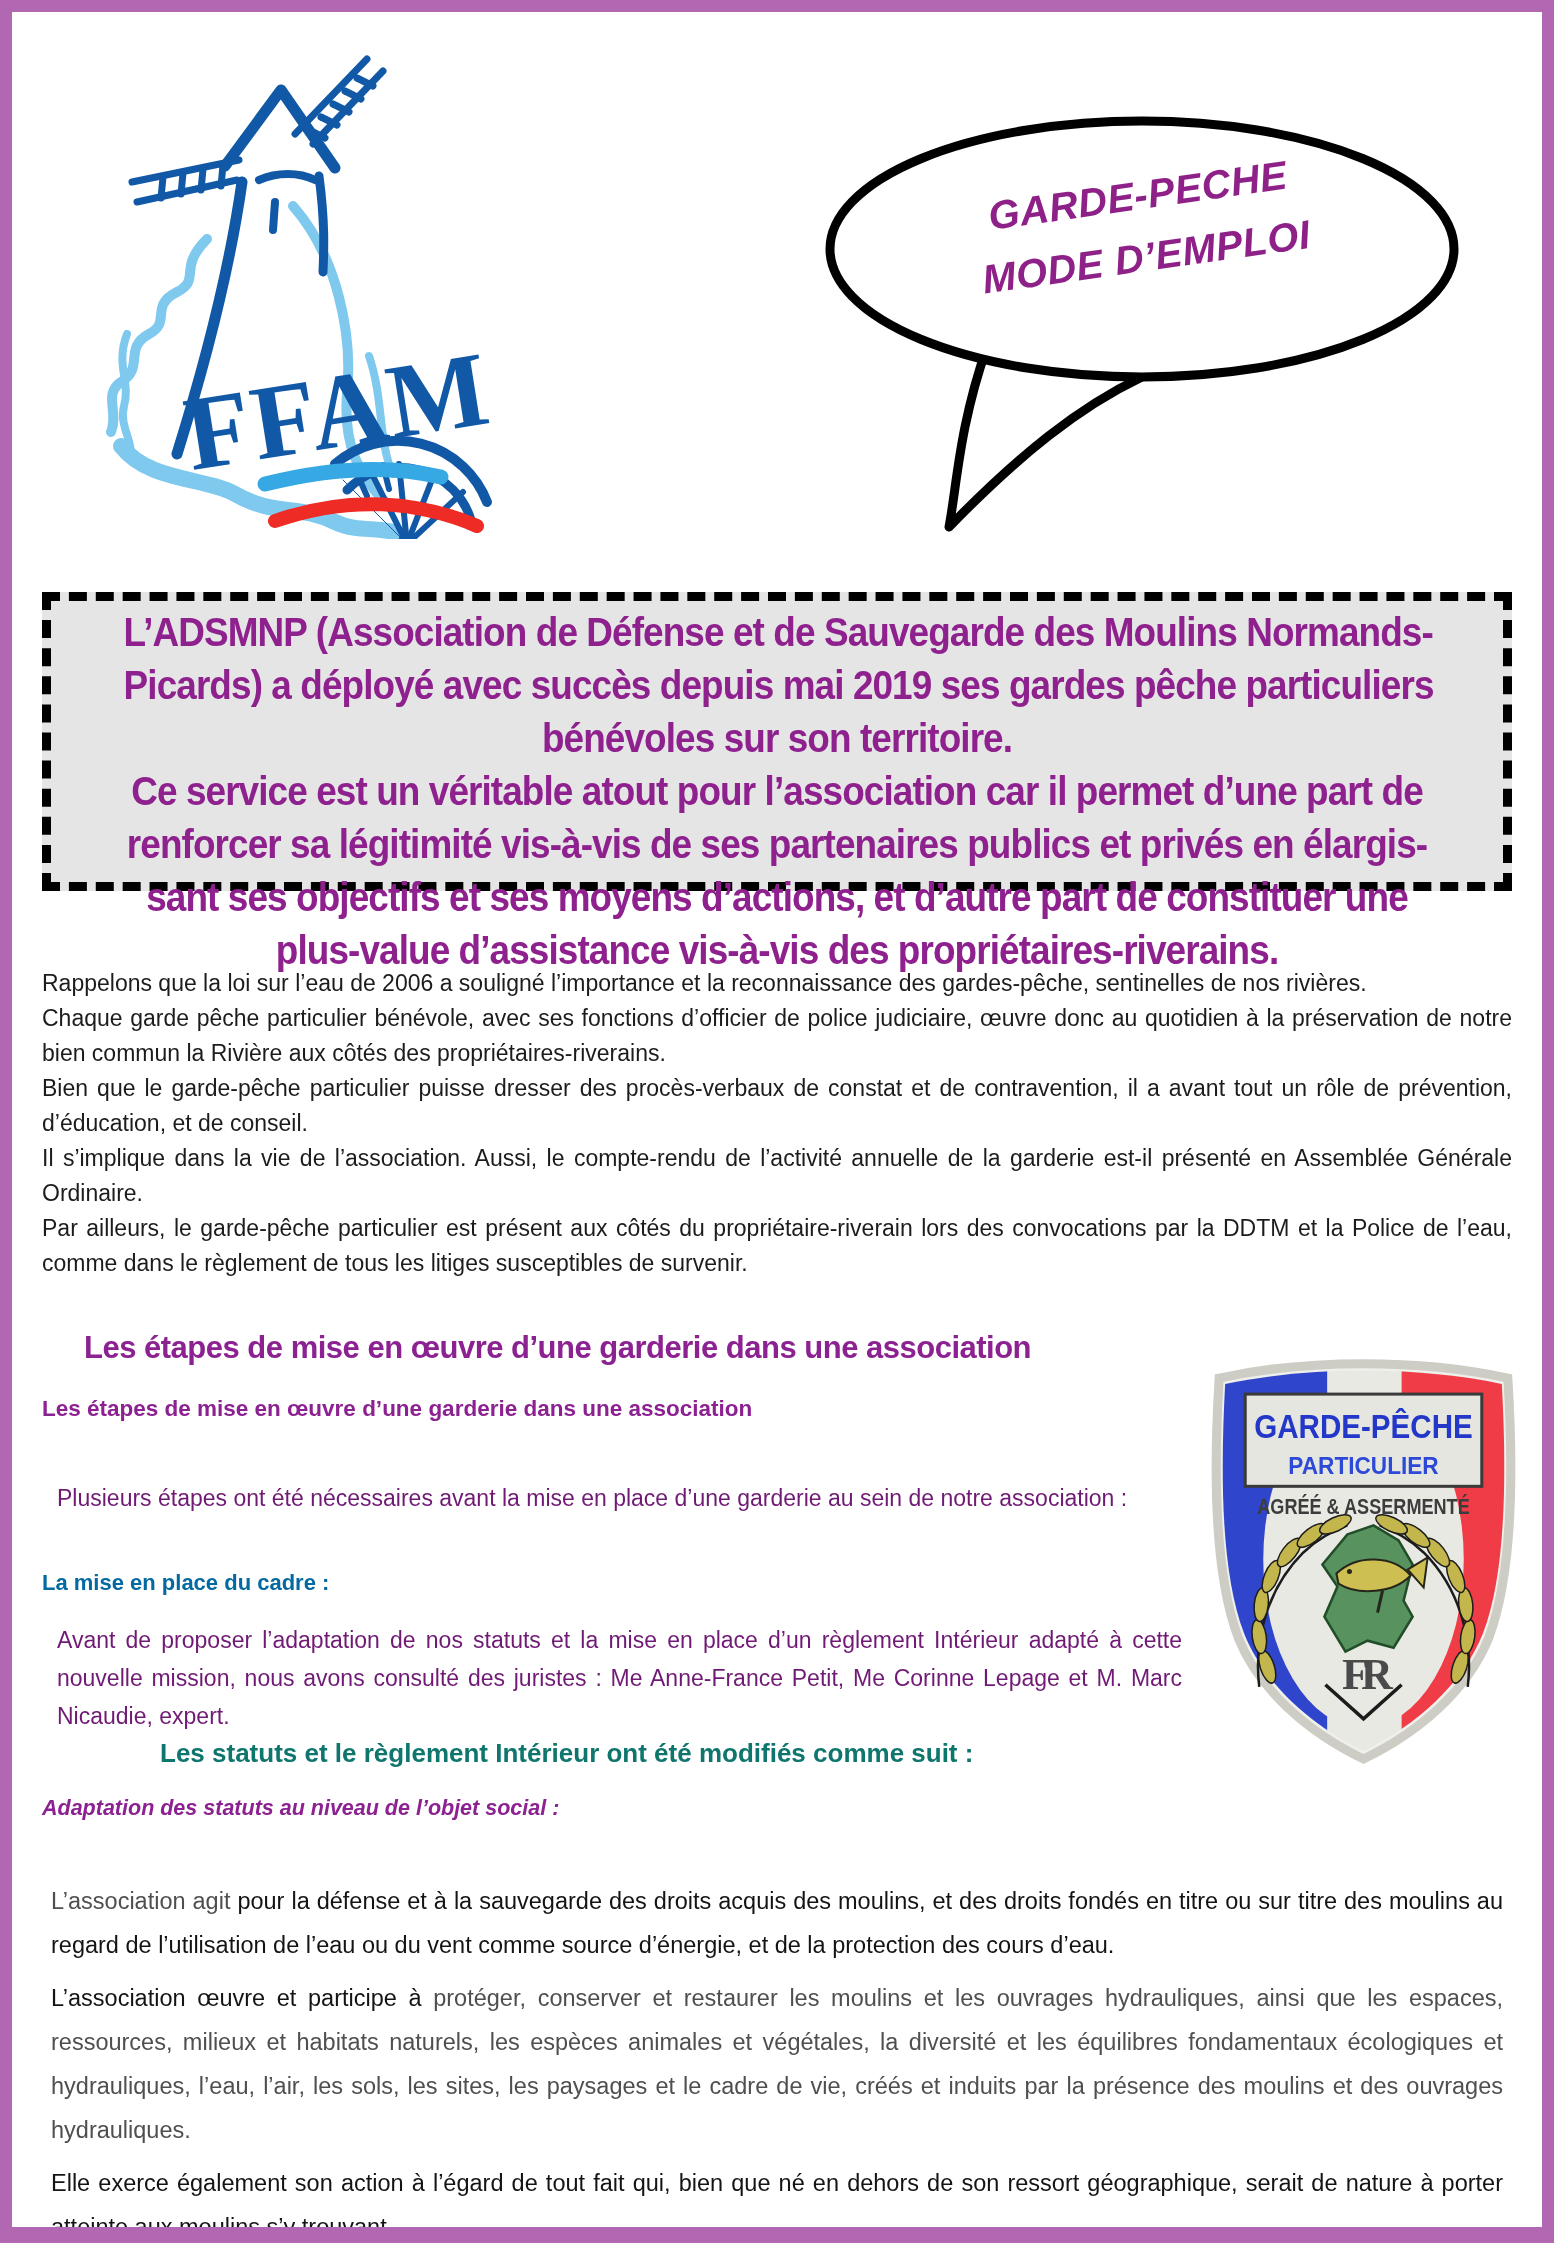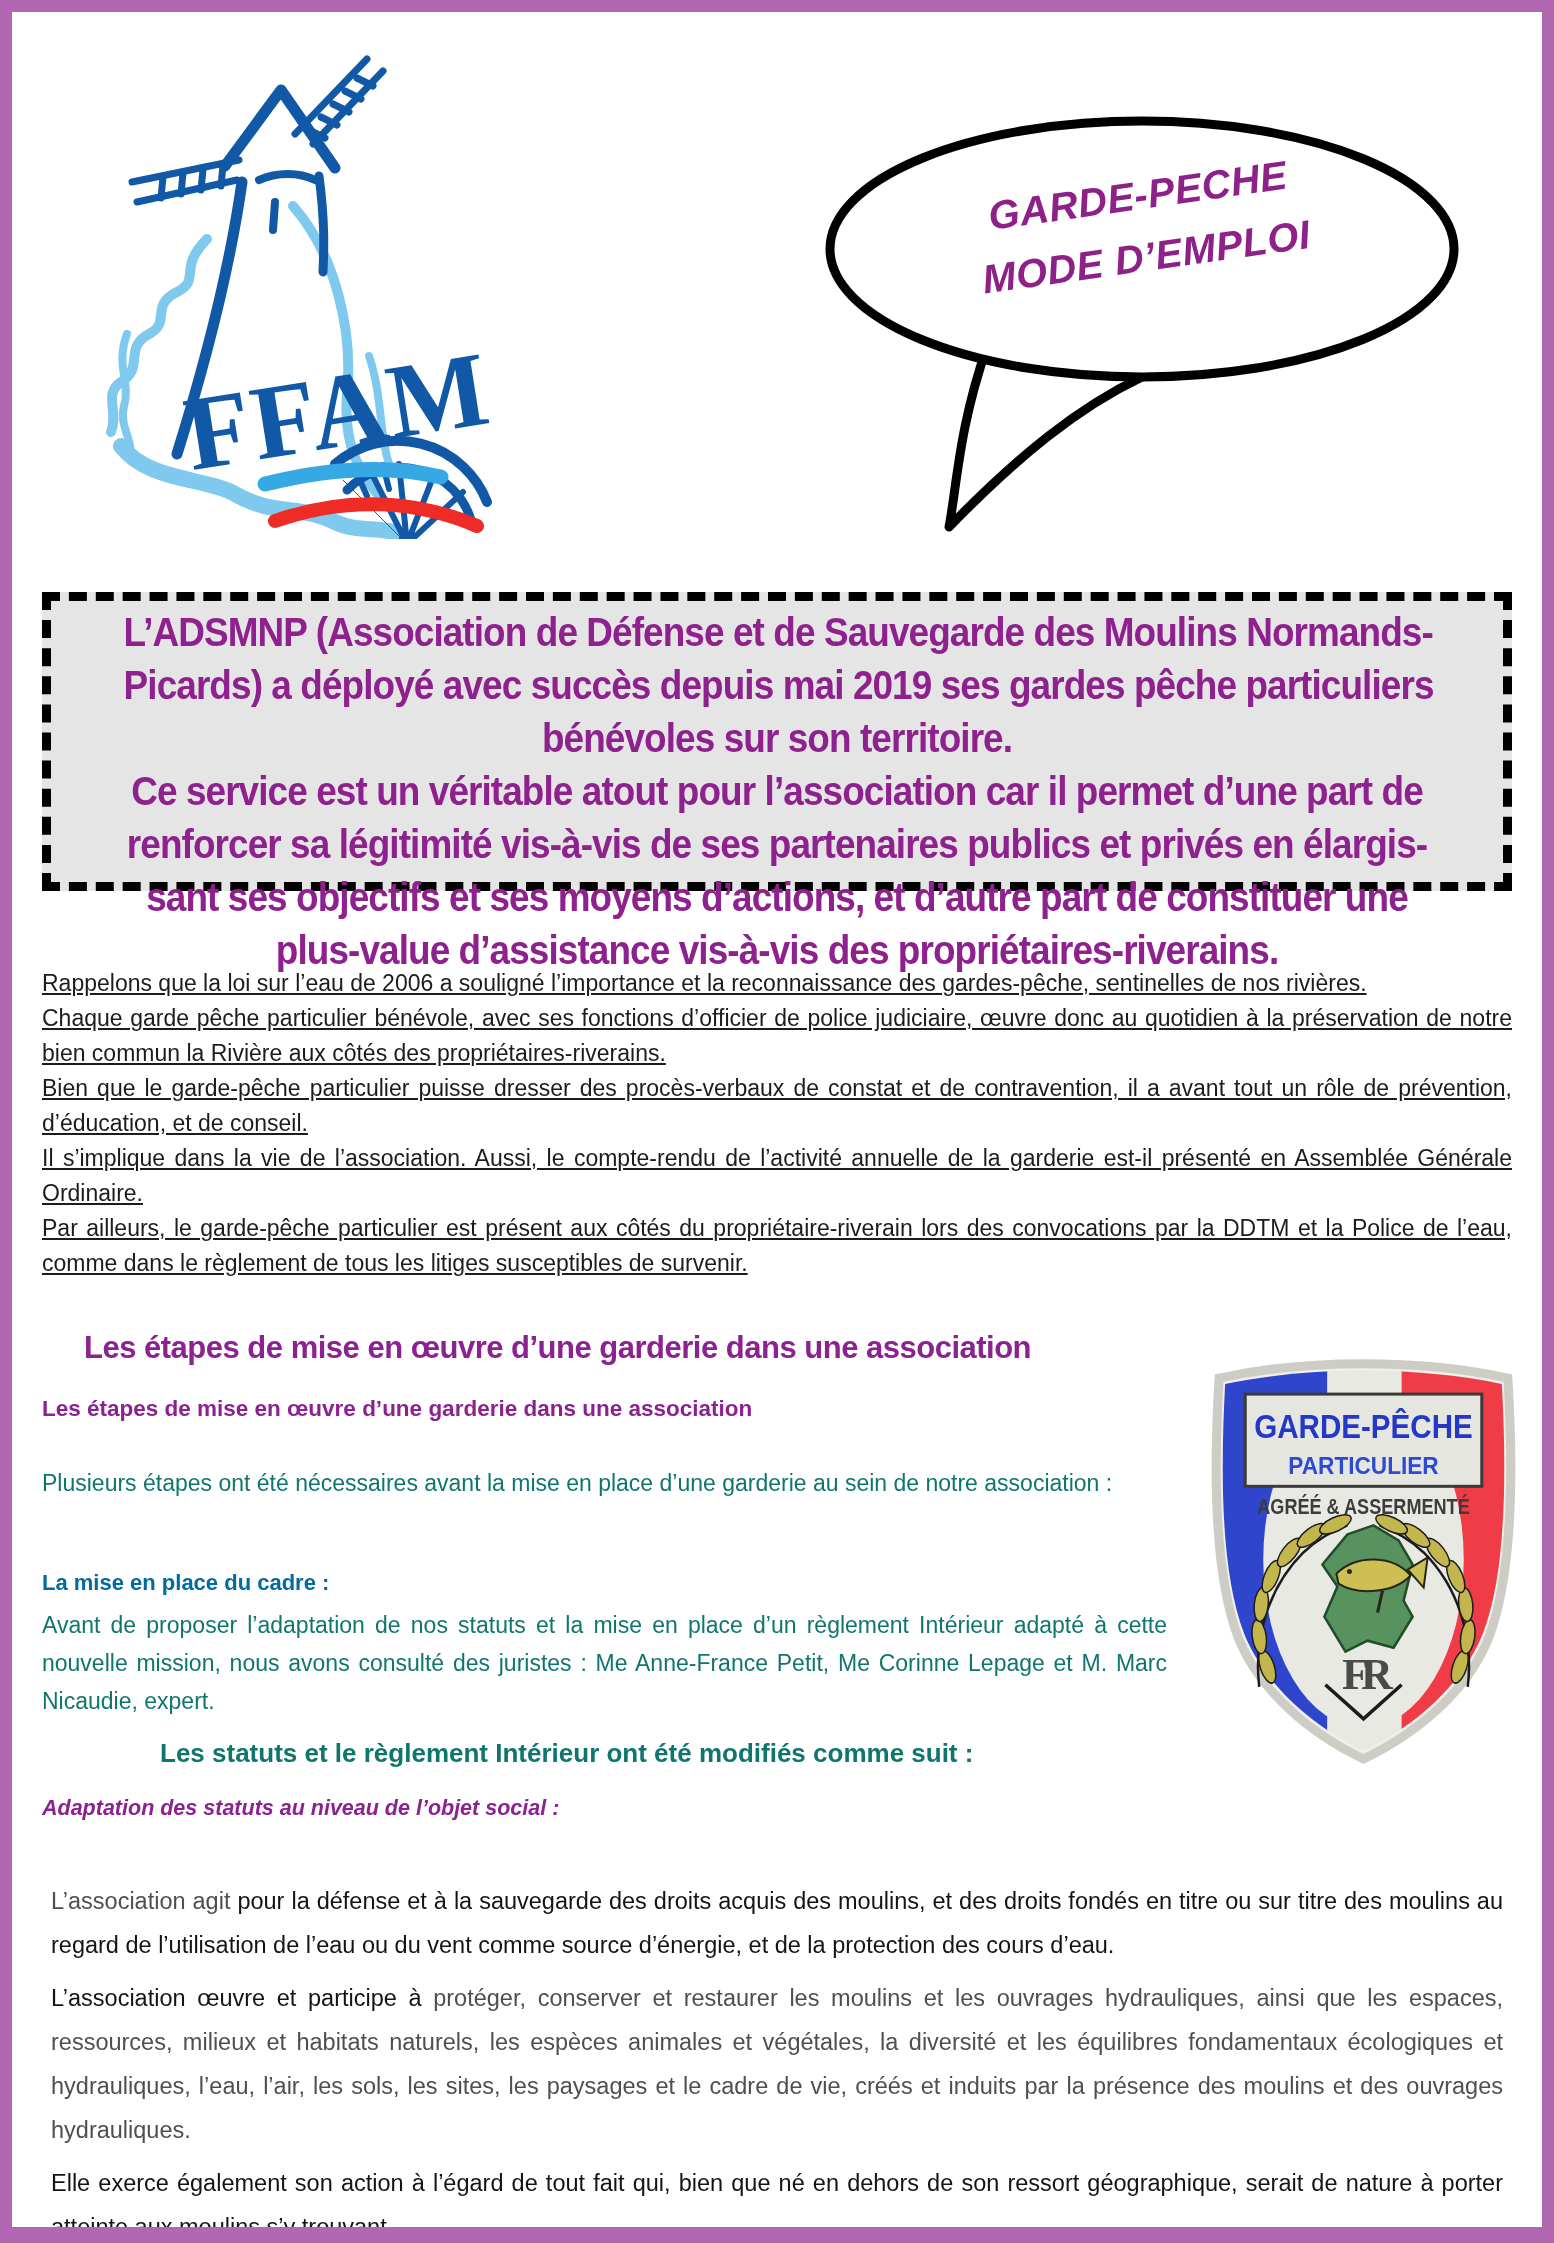--- a/index.html
+++ b/index.html
@@ -26,28 +26,28 @@
     margin-top:5px;
     text-align:center;
     white-space:pre;
     font-size:41px;line-height:53px;
     font-weight:bold;letter-spacing:-1px;
     color:#8e218e;
     transform:scaleX(0.9);
     transform-origin:50% 0;
   }
   
-  .body-block{left:30px;top:954px;width:1470px;color:#1c1c1c;text-decoration:underline;}
+  .body-block{left:30px;top:954px;width:1470px;color:#1c1c1c;}
   .body-block p{margin:0;font-size:23px;line-height:35px;text-align:justify;}
   .h1{
     left:72px;top:1318px;width:1200px;
     font-size:31px;font-weight:bold;color:#8c2191;letter-spacing:-0.5px;
   }
   .h2{left:30px;top:1384px;width:1150px;font-size:22.5px;font-weight:bold;color:#8c2191;}
-  .para-narrow{width:1125px;font-size:23px;line-height:38px;text-align:justify;color:#0f766e;margin:0;}
+  .para-narrow{width:1125px;font-size:23px;line-height:38px;text-align:justify;color:#701a75;margin:15px;}
   .p1{left:30px;top:1452px;}
   .h-cadre{left:30px;top:1558px;width:900px;font-size:22px;font-weight:bold;color:#0369a1;}
   .p-cadre{left:30px;top:1594px;}
   .h3{left:148px;top:1726px;width:1250px;font-size:26px;font-weight:bold;color:#0f766e;}
   .h4{left:30px;top:1784px;width:1000px;font-size:21.5px;font-weight:bold;color:#8c2191;font-style:italic;}
   .block2{left:30px;top:1858px;width:1470px;}
   .block2 p{margin:9px;font-size:23.5px;line-height:44px;text-align:justify;}
   .seg-gray{color:#4f4f4f;}
   .seg-black{color:#141414;}
   

